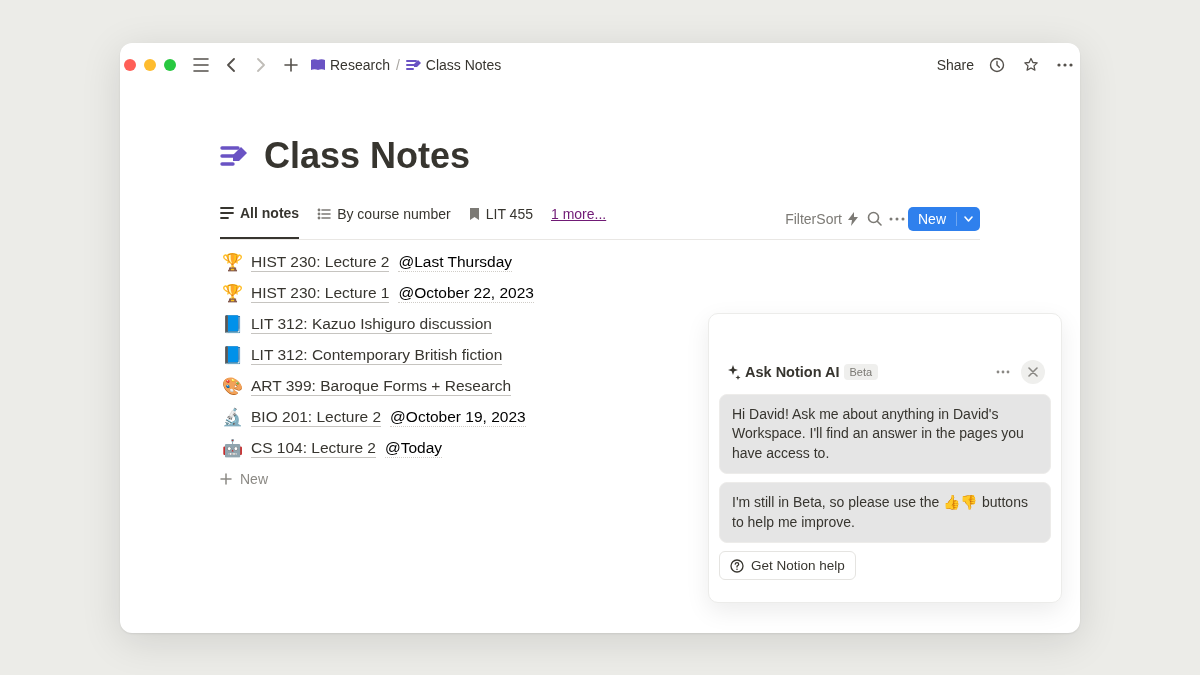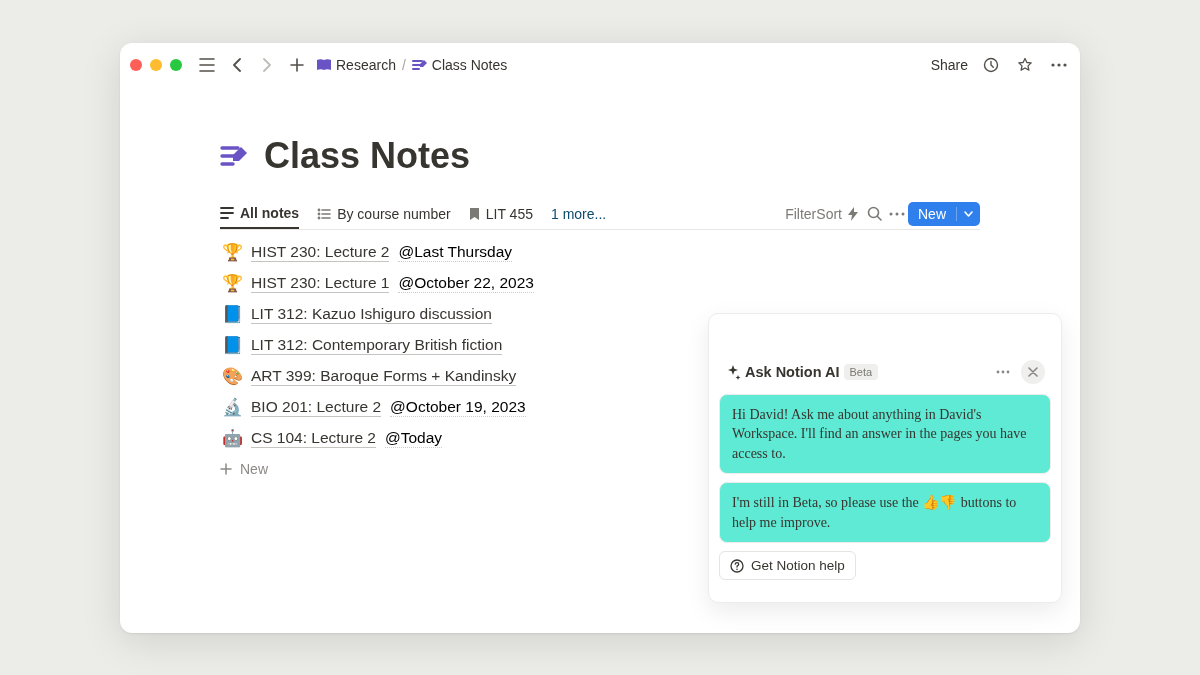--- a/index.html
+++ b/index.html
@@ -18,21 +18,21 @@
     background: #ffffff;
     border-radius: 12px;
     box-shadow: 0 8px 40px rgba(0,0,0,0.12), 0 1px 2px rgba(0,0,0,0.08);
     overflow: hidden;
     position: relative;
   }
   .topbar {
     height: 44px;
     display: flex;
     align-items: center;
-    padding: 0 10px;
+    padding: 0 4px;
     gap: 8px;
   }
   .traffic { display: flex; gap: 8px; margin-right: 6px; }
   .dot { width: 12px; height: 12px; border-radius: 50%; }
   .dot.red { background:#ff5f57; }
   .dot.yellow { background:#febc2e; }
   .dot.green { background:#28c840; }
   .tbicon {
     width: 22px; height: 22px;
     display:flex; align-items:center; justify-content:center;
@@ -43,23 +43,23 @@
   .breadcrumb { display:flex; align-items:center; gap:6px; font-size:14px; color:#37352f; }
   .breadcrumb .sep { color:#a8a5a0; }
   .bc-item { cursor:pointer; display:flex; align-items:center; gap:4px; }
   .top-right { margin-left:auto; display:flex; align-items:center; gap:12px;justify-content:center; }
   .share { font-size:14px; color:#37352f; cursor:pointer; }
   .content { padding: 18px 100px 0 100px; position: relative;}
   .page-title-row { display:flex; align-items:center; gap:14px; margin-top:30px; margin-bottom:22px; }
   .page-title-row h1 { font-size:36px; font-weight:700; color:#37352f; }
   .notes-icon { font-size:30px; }
   .tabs { display:flex; align-items:center; gap:18px; border-bottom:1px solid #e9e7e4; margin-bottom:12px; position:relative; }
-  .tab { display:flex; align-items:center; gap:6px; font-size:14px; color:#37352f; padding:6px 0 6px 0; cursor:pointer; }
+  .tab { display:flex; align-items:center; gap:6px; font-size:14px; color:#37352f; padding:6px 0 16px 0; cursor:pointer; }
   .tab.active { font-weight:600; border-bottom:2px solid #37352f; }
-  .tab.muted { color:#0c4a6e; }
+  .tab.muted { color:#701a75;text-decoration:underline; }
   .tabs-right { margin-left:auto; display:flex; align-items:center; }
   .tr-text { font-size:14px; color:#7c7a75; cursor:pointer; }
   .newbtn {
     background:#2f80ed; color:#fff; border-radius:5px;
     font-size:14px; font-weight:500;
     display:flex; align-items:center;
     overflow:hidden; cursor:pointer;
   }
   .newbtn span.lbl{padding:4px 10px;}
   .newbtn span.dd{border-left:1px solid rgba(255,255,255,.3); padding:4px 7px; font-size:11px;}
@@ -79,29 +79,28 @@
     box-shadow: 0 8px 24px rgba(0,0,0,0.08);
     padding:10px 10px 12px 10px;
   }
   .ai-head { display:flex; align-items:center; gap:4px; padding:4px 6px 10px 6px;margin-top:32px;}
   .ai-head .aititle { font-weight:600; font-size:14.5px; color:#37352f;}
   .badge { background:#efefed; color:#7a7873; font-size:11px; padding:2px 6px; border-radius:4px;}
   .ai-head .right { margin-left:auto; display:flex; gap:6px;}
   .hicon { width:24px;height:24px;border-radius:12px;display:flex;align-items:center;justify-content:center;color:#8a8884;cursor:pointer;}
   .hicon.circ{background:#efefed;}
   .bubble {
-    background:#5eead4;
+    background:#e5e5e5;
     border:1px solid #edecea;
     border-radius:8px;
     padding:10px 12px;
     font-size:14px;
     color:#37352f;
     line-height:1.4;
     margin-bottom:8px;
-    font-family:Liberation Serif, serif;
   }
   .helpbtn {
     display:inline-flex; align-items:center; gap:7px;
     border:1px solid #e5e4e1; border-radius:6px;
     padding:6px 10px; font-size:13.5px; color:#37352f;
     cursor:pointer; margin-bottom:10px; background:#fff;
   }
   .ai-input {
     border:1.5px solid #2f80ed;
     box-shadow: 0 0 0 3px rgba(47,128,237,0.18);
@@ -284,21 +283,21 @@
       <div class="row">
           <span class="emoji">📘</span>
           <span class="title">LIT 312: Kazuo Ishiguro discussion</span>
         </div>
       <div class="row">
           <span class="emoji">📘</span>
           <span class="title">LIT 312: Contemporary British fiction</span>
         </div>
       <div class="row">
           <span class="emoji">🎨</span>
-          <span class="title">ART 399: Baroque Forms + Kandinsky</span>
+          <span class="title">ART 399: Baroque Forms + Research</span>
         </div>
       <div class="row">
           <span class="emoji">🔬</span>
           <span class="title">BIO 201: Lecture 2</span>
           <span class="date">@October 19, 2023</span>
         </div>
       <div class="row">
           <span class="emoji">🤖</span>
           <span class="title">CS 104: Lecture 2</span>
           <span class="date">@Today</span>

